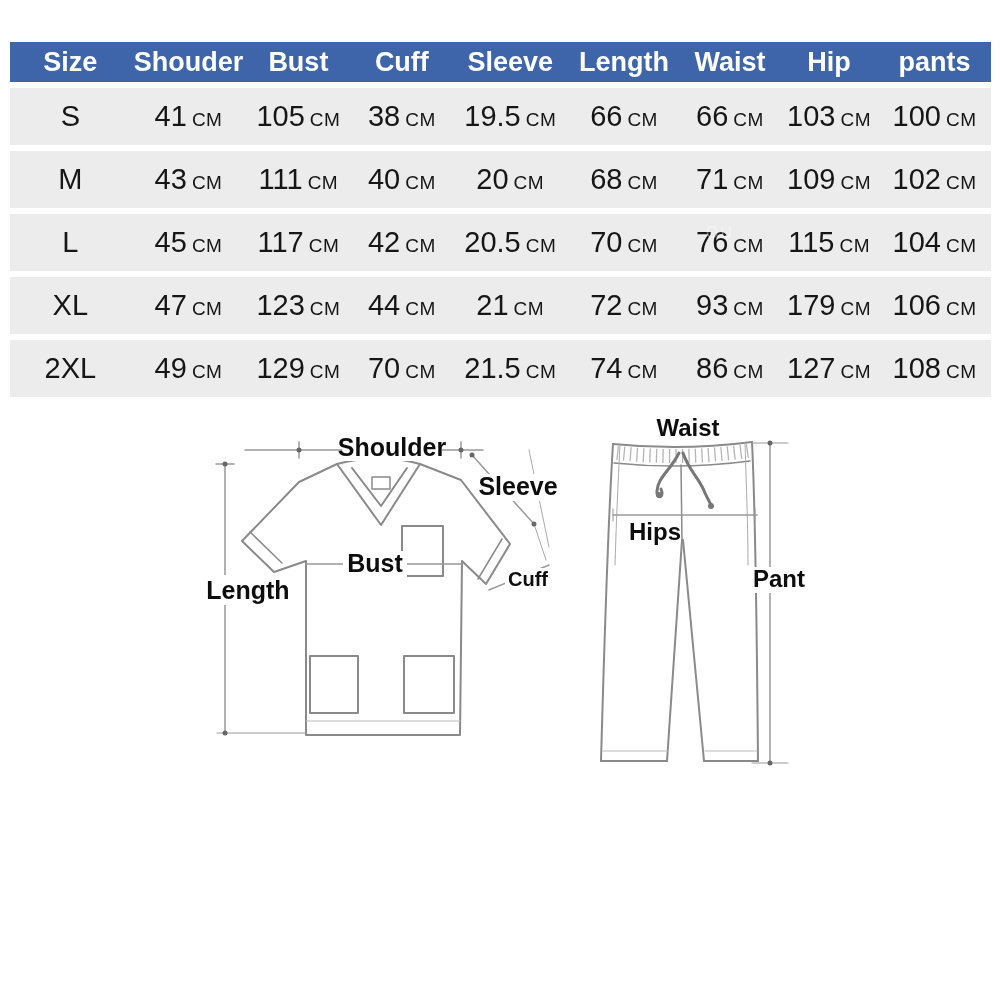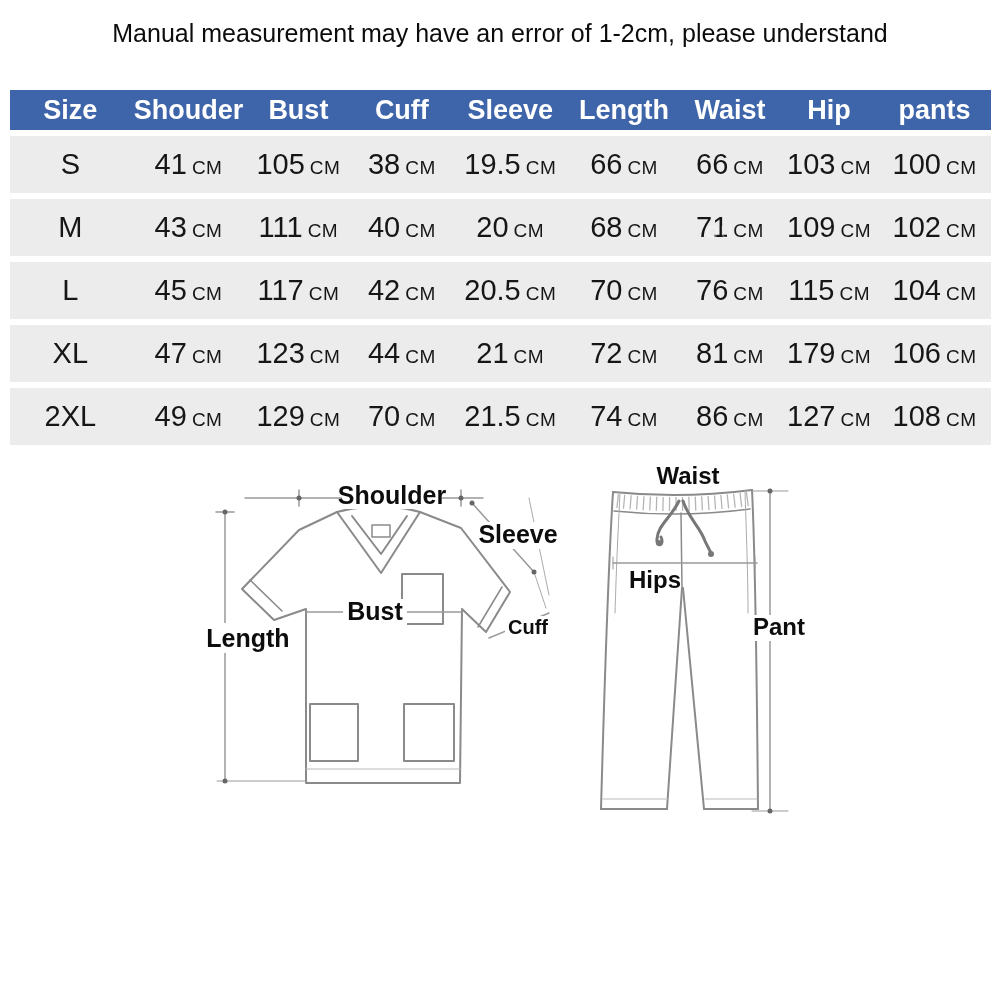--- a/index.html
+++ b/index.html
@@ -22,21 +22,20 @@
   svg text{font-family:"Liberation Sans",sans-serif;fill:#0d0d0d;}
   .lbl{font-weight:700;font-size:25px;}
   .lbl-sm{font-weight:700;font-size:20px;}
   .lbl-p{font-weight:700;font-size:24px;}
 </style>
 </head>
 <body>
 
 <div class="page">
 
-  <p class="subtitle">Manual measurement may have an error of 1-2cm, please understand</p>
 
   <table class="size">
     <colgroup>
       <col class="c0">
         <col class="c1">
         <col class="c2">
         <col class="c3">
         <col class="c4">
       <col class="c5">
         <col class="c6">
@@ -90,21 +89,21 @@
           <td><span>115</span><span class="unit">CM</span></td>
           <td><span>104</span><span class="unit">CM</span></td>
         </tr>
         <tr>
           <td>XL</td>
           <td><span>47</span><span class="unit">CM</span></td>
           <td><span>123</span><span class="unit">CM</span></td>
           <td><span>44</span><span class="unit">CM</span></td>
           <td><span>21</span><span class="unit">CM</span></td>
           <td><span>72</span><span class="unit">CM</span></td>
-          <td><span>81</span><span class="unit">CM</span></td>
+          <td><span>93</span><span class="unit">CM</span></td>
           <td><span>179</span><span class="unit">CM</span></td>
           <td><span>106</span><span class="unit">CM</span></td>
         </tr>
         <tr>
           <td>2XL</td>
           <td><span>49</span><span class="unit">CM</span></td>
           <td><span>129</span><span class="unit">CM</span></td>
           <td><span>70</span><span class="unit">CM</span></td>
           <td><span>21.5</span><span class="unit">CM</span></td>
           <td><span>74</span><span class="unit">CM</span></td>

